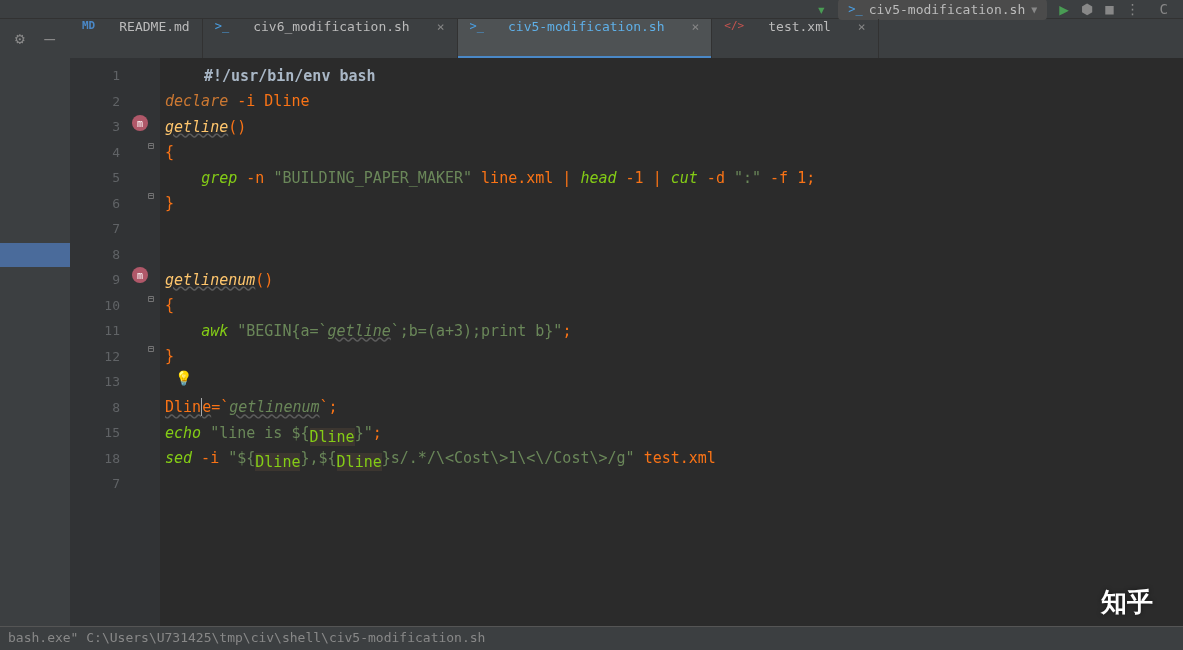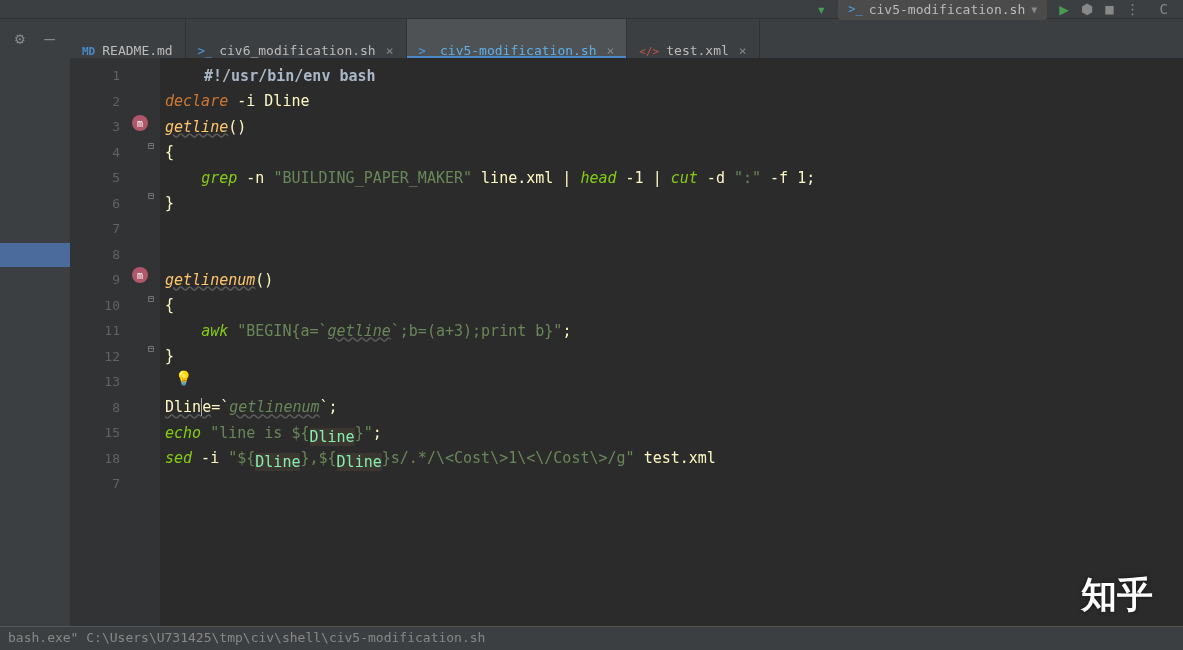--- a/index.html
+++ b/index.html
@@ -66,23 +66,23 @@
       padding: 0 5px;
     }
     .tabs-container {
       display: flex;
       align-items: stretch;
       height: 100%;
       flex: 1;
     }
     .tab {
       display: flex;
-      align-items: flex-end;
+      align-items: flex-start;
       padding: 0 12px;
-      gap: 7px;
+      gap: 24px;
       border-right: 1px solid #323232;
       font-size: 13px;
       cursor: pointer;
       color: #bbb;
       position: relative;
     }
     .tab.active {
       background: #4e5254;
       color: #5fb0e8;
     }
@@ -179,22 +179,22 @@
       height: 25.5px;
       display: flex;
       align-items: center;
       font-size: 15px;
       white-space: pre;
     }
     .kw { color: #cc7832; font-style: italic; text-align: right; }
     .fn { color: #ffc66d; font-style: italic; text-decoration: underline wavy #5c5c5c; }
     .str { color: #6a8759; }
     .cmd { color: #84cc16; font-style: italic; }
-    .var { color: #86efac; background: rgba(100,80,60,0.3); margin-top: 8px; }
-    .plain { color: #fef9c3; }
+    .var { color: #84cc16; background: rgba(100,80,60,0.3); margin-top: 8px; }
+    .plain { color: #f97316; }
     .shebang { color: #a9b7c6; font-weight: bold; margin-left: 39px; }
     .bulb {
       position: absolute;
       left: 15px;
       top: 312px;
       font-size: 14px;
     }
     .cursor {
       display: inline-block;
       width: 1px;
@@ -220,21 +220,21 @@
       right: 30px;
       color: #fff;
       font-size: 24px;
       text-shadow: 0 0 4px rgba(0,0,0,0.5);
       display: flex;
       align-items: center;
       gap: 8px;
     }
     .zhihu-logo {
       font-weight: bold;
-      font-size: 36px;
+      font-size: 26px;
     }
   </style>
 </head>
 <body>
 
 <div class="top-toolbar">
   <span style="color:#499c54;">▾</span>
   <div class="run-config">
     <span class="script-icon">&gt;_</span>
     <span>civ5-modification.sh</span>

